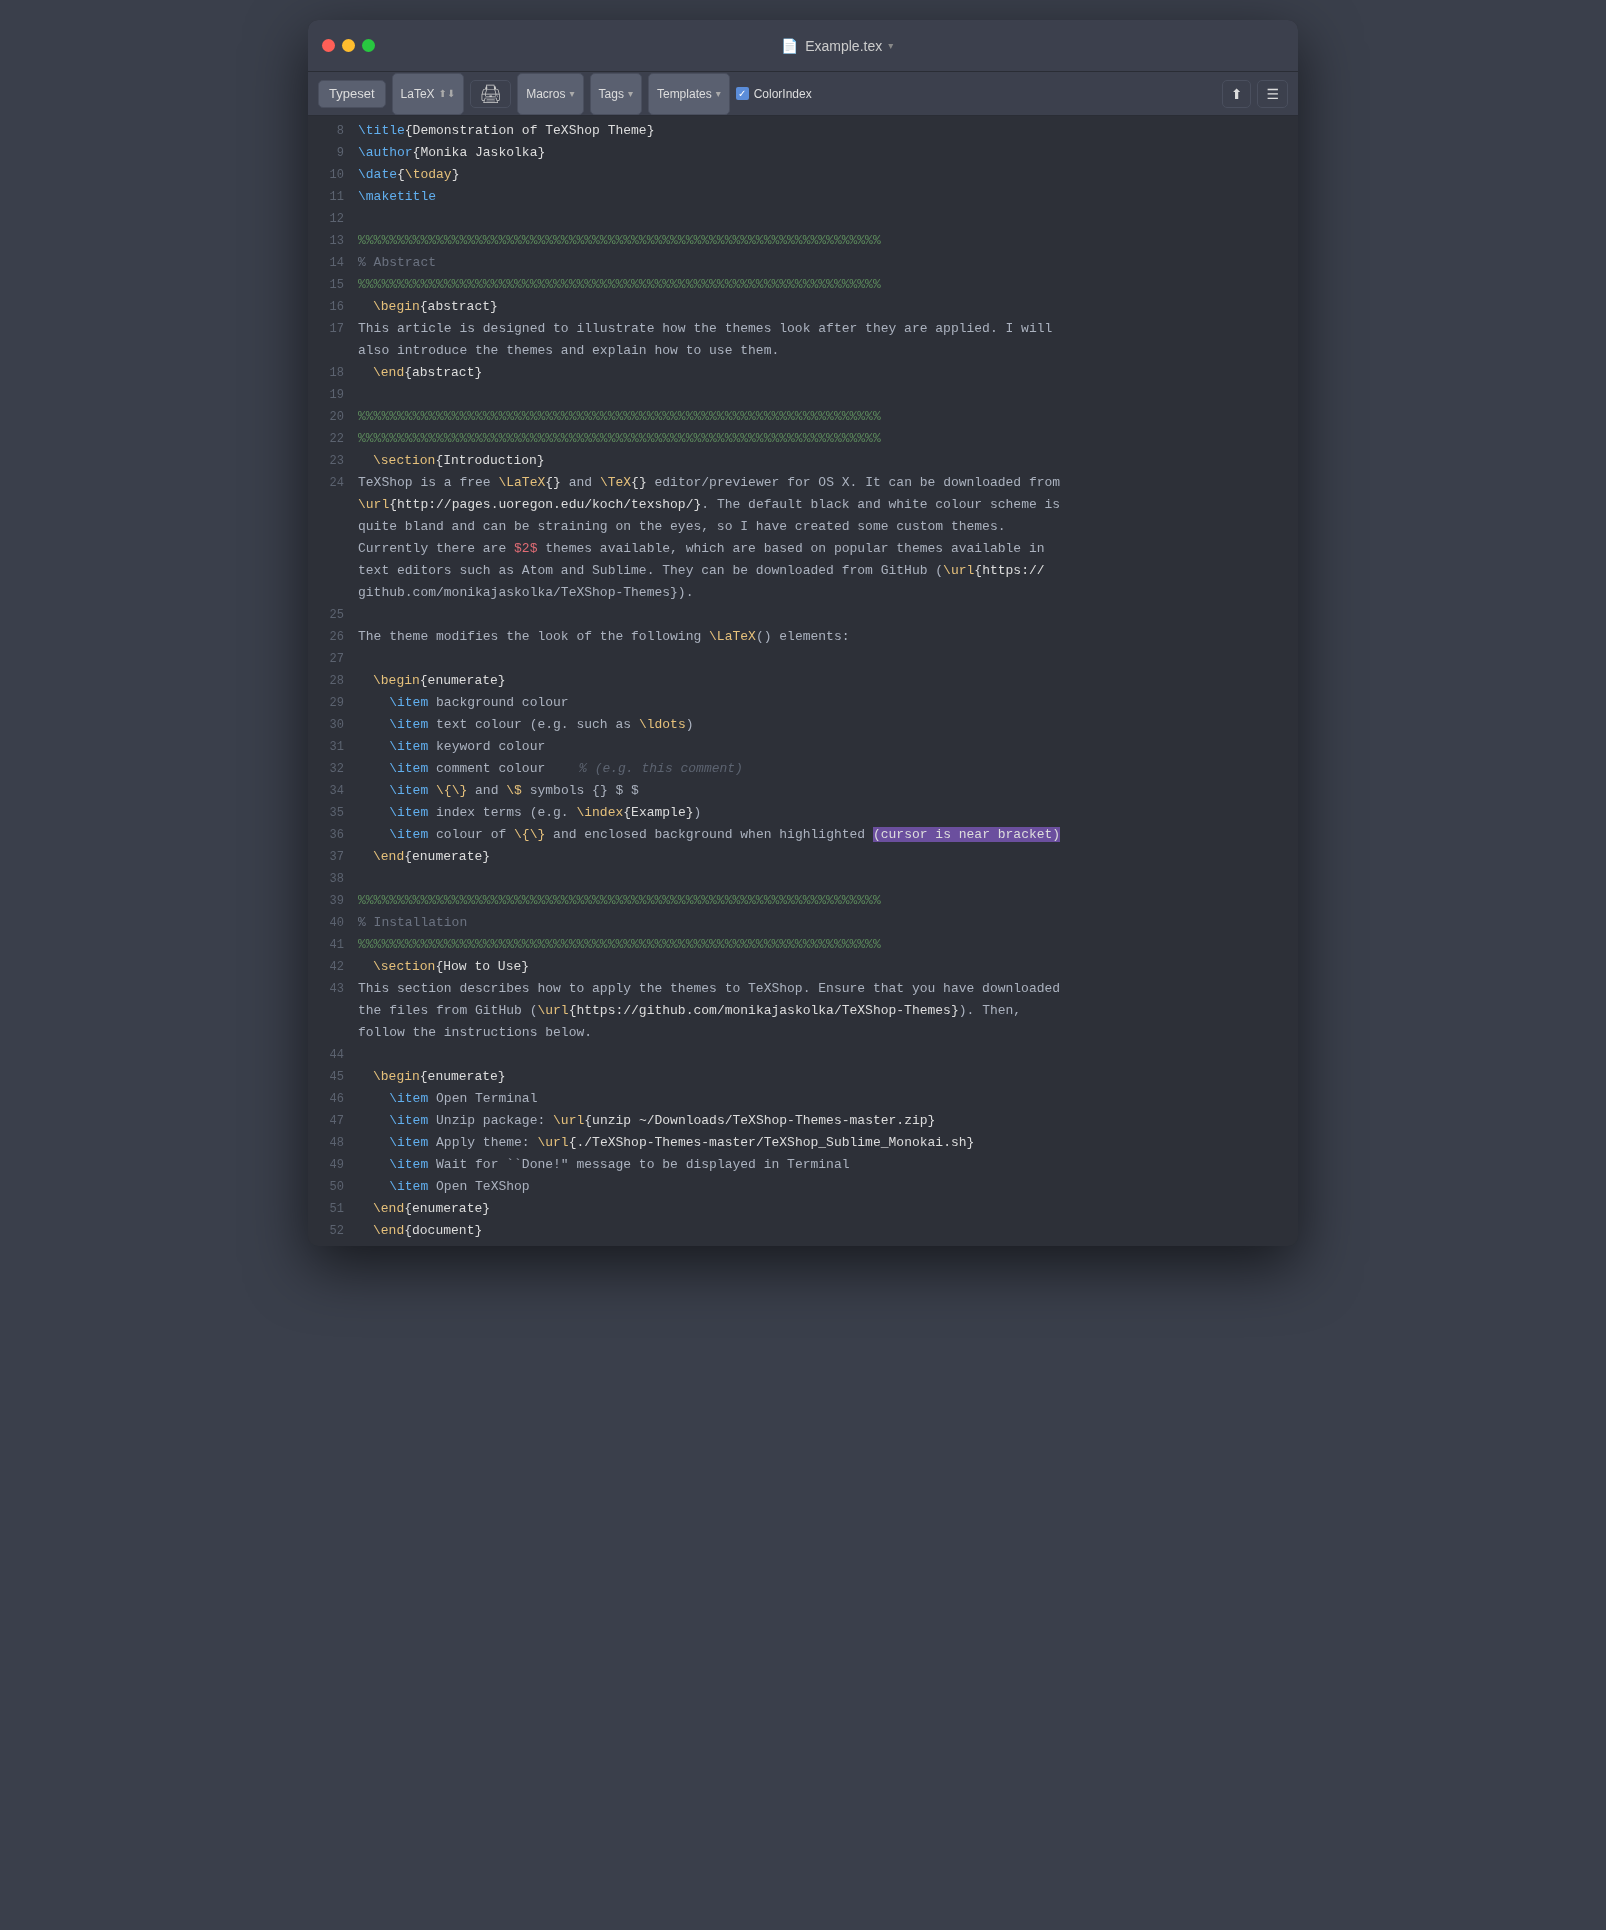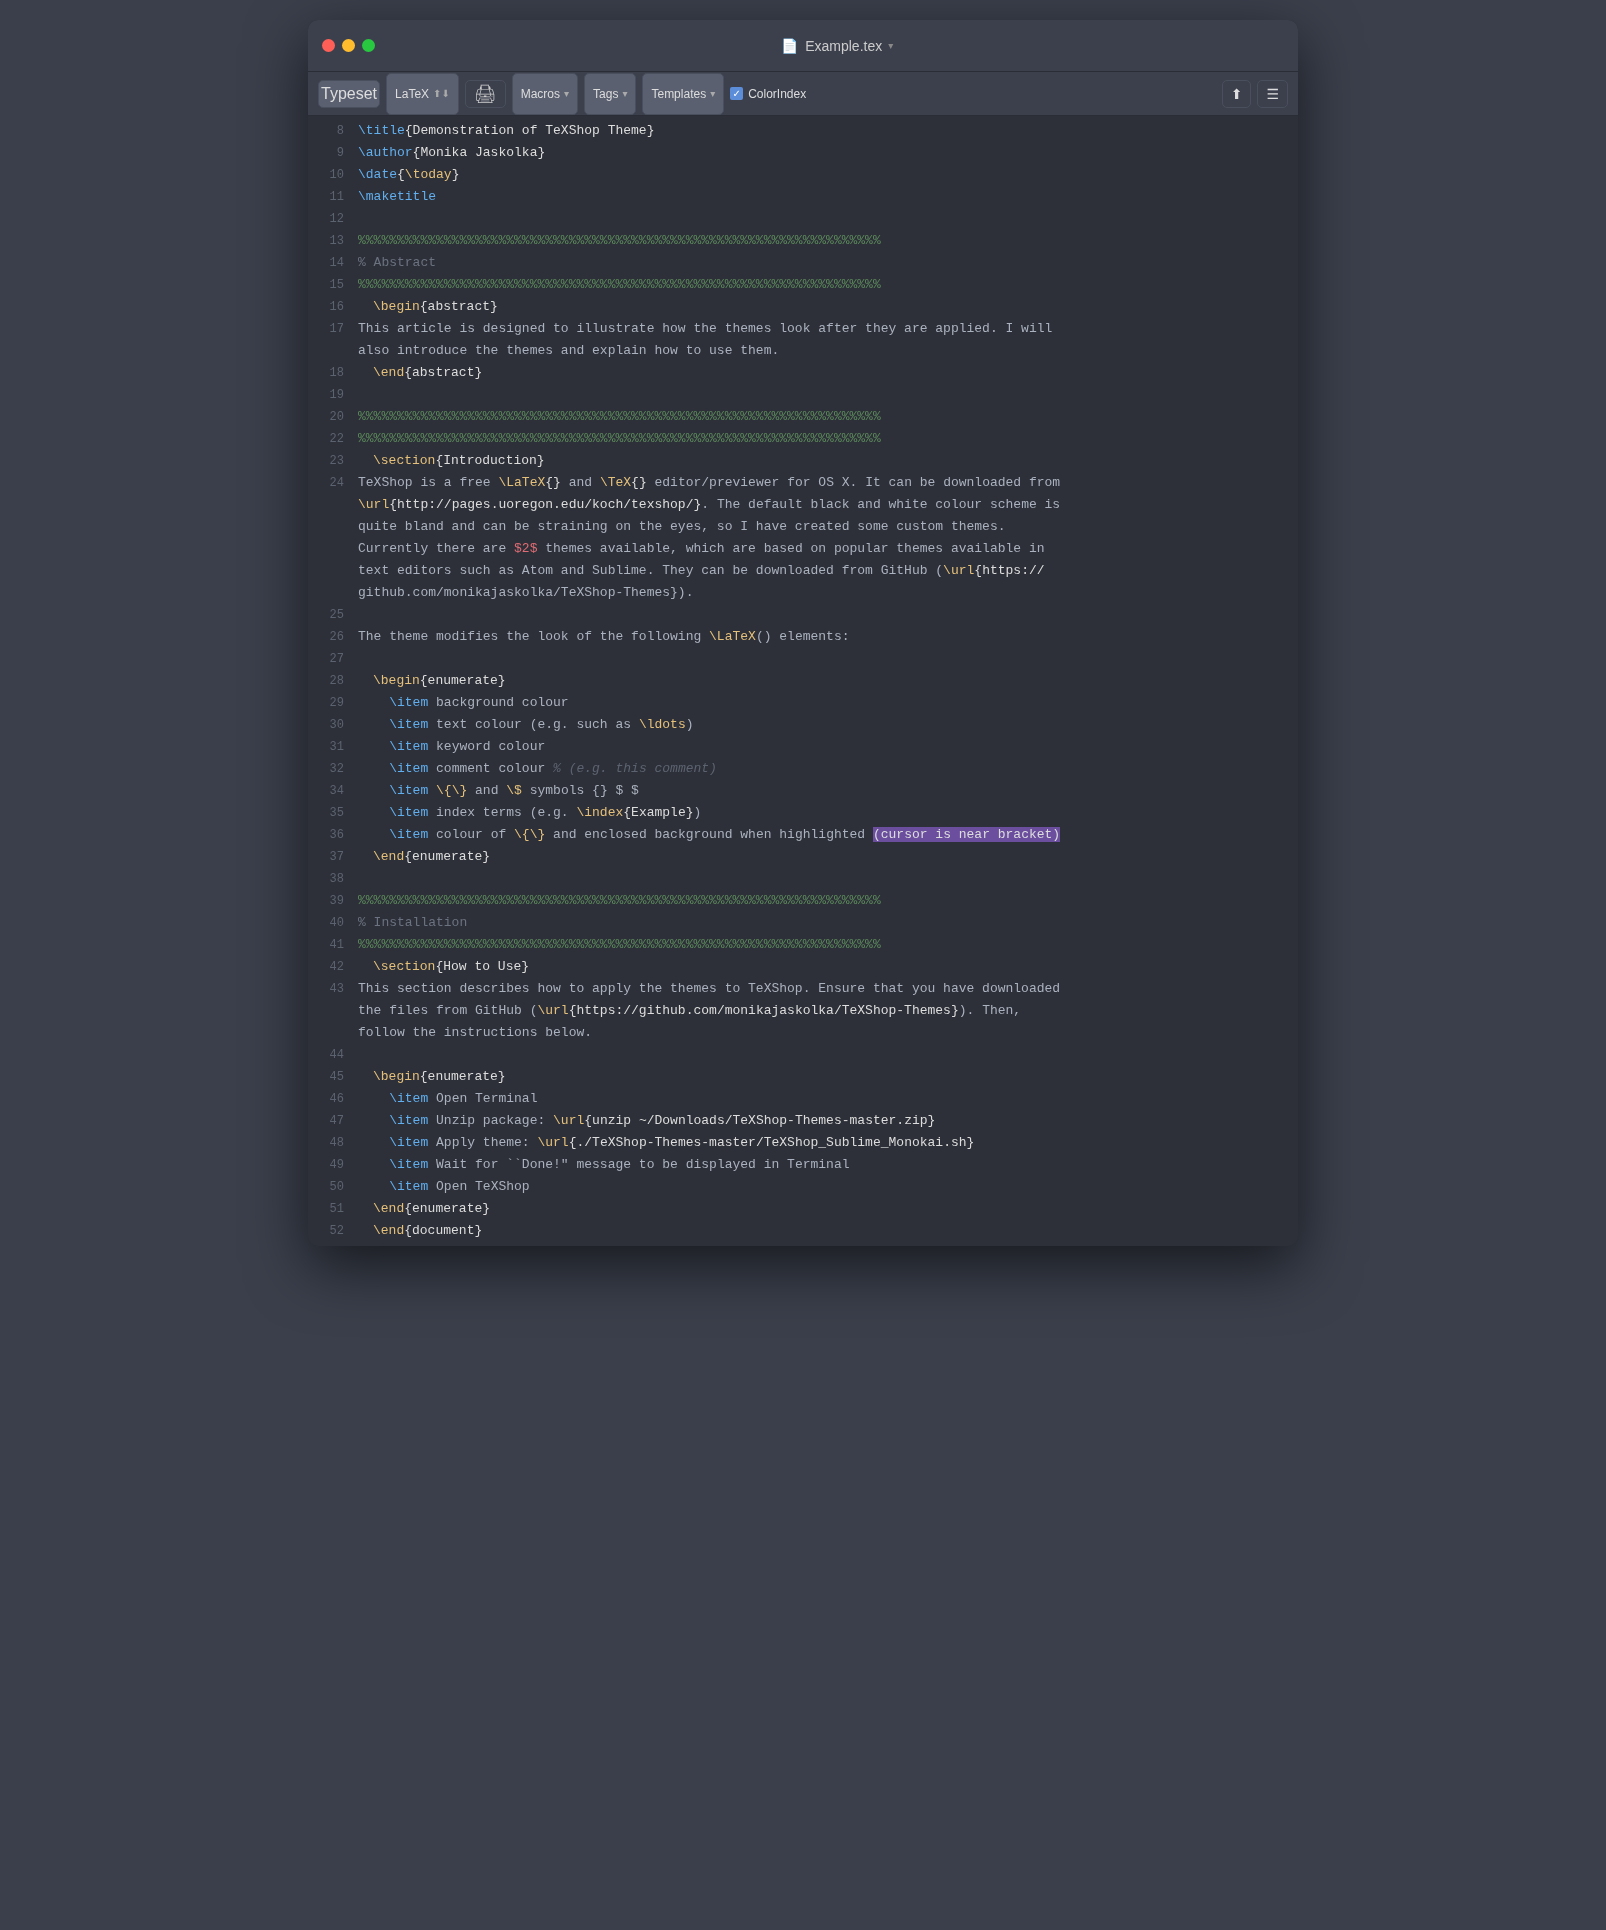--- a/index.html
+++ b/index.html
@@ -80,22 +80,22 @@
       padding: 0 10px;
       gap: 6px;
       border-bottom: 1px solid #2a2d35;
     }
 
     .btn {
       background: #5a6070;
       border: 1px solid #4a4f5e;
       border-radius: 5px;
       color: #ddd;
-      font-size: 16px;
-      padding: 4px 2px;
+      font-size: 13px;
+      padding: 4px 10px;
       cursor: pointer;
       display: flex;
       align-items: center;
       gap: 4px;
       height: 28px;
     }
 
     .btn-typeset {
       background: #5a6070;
     }
@@ -192,21 +192,21 @@
     .line-content {
       flex: 1;
       white-space: pre-wrap;
       word-break: break-all;
     }
 
     
     .kw { color: #61afef; }           
     .kw2 { color: #e5c07b; margin-left: 15px; }          
     .brace { color: #ddd; }              
-    .comment { color: #5c6370; font-style: italic; } 
+    .comment { color: #5c6370; font-style: italic; margin-left: 26px; } 
     .comment-light { color: #6b7280; }
     .wavy { color: #5c8a5c; }          
     .normal { color: #abb2bf; }        
     .cmd-yellow { color: #e5c07b; }    
     .math { color: #e06c75; }          
     .item-kw { color: #61afef; }       
     .highlight-bracket { background: #6b4f9e; color: #ddd; margin-top: 24px; }
   </style>
 </head>
 <body>

